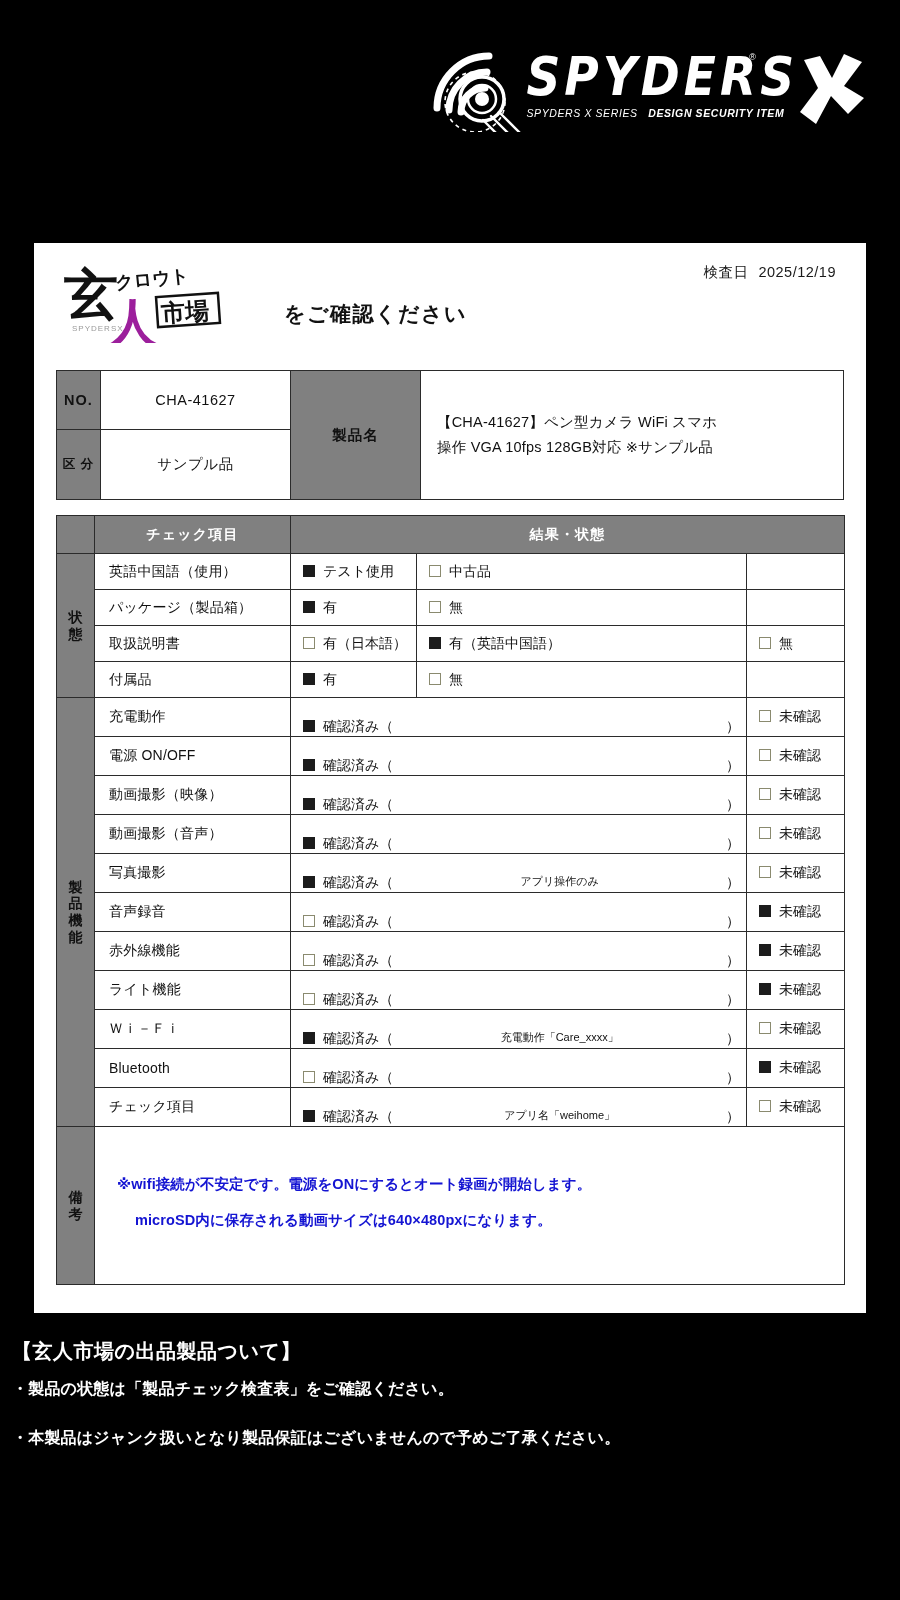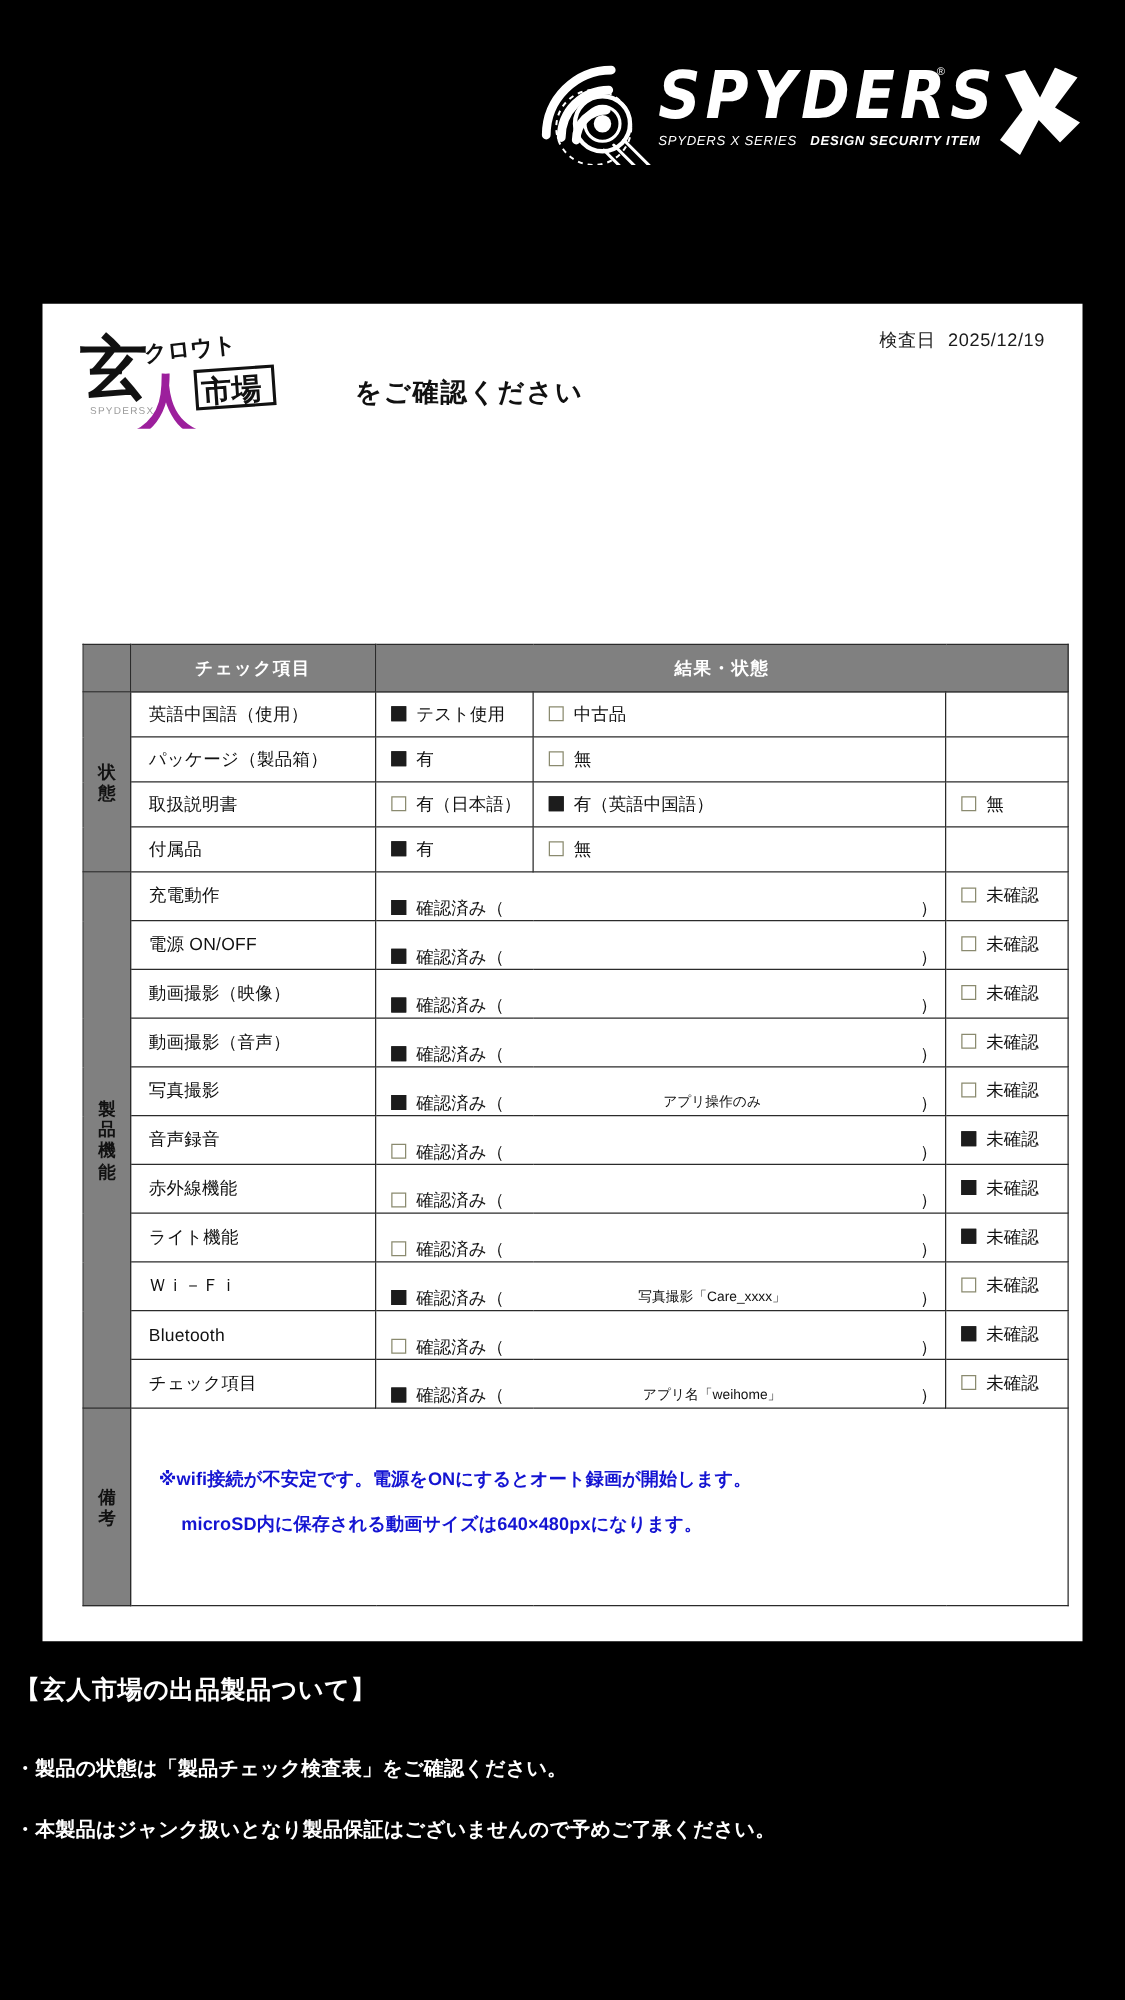--- a/index.html
+++ b/index.html
@@ -84,21 +84,21 @@
   .p-no  { width: 44px; }
   .p-val { width: 190px; text-align: center; font-size: 16.5px; letter-spacing: 0.5px; }
   .p-nm  { width: 130px; font-size: 14px; }
   .p-desc{
     padding: 8px 16px; font-size: 15.5px; line-height: 1.75;
     letter-spacing: 0.2px;
   }
 
   
   .ctable {
-    position: absolute; left: 32px; top: 272px;
+    position: absolute; left: 22px; top: 272px;
     width: 788px;
     border-collapse: collapse;
     table-layout: fixed;
     padding-left: 11px;
   }
   .ctable td, .ctable th {
     border: 1px solid #2b2b2b;
     font-size: 14px; color: #111;
     vertical-align: middle;
   }
@@ -150,21 +150,21 @@
   .remark-line {
     color: #1414d2; font-weight: 700; font-size: 14.5px;
     line-height: 1.1; margin-bottom: 20px; letter-spacing: 0.1px;
   }
   .remark-line.indent { padding-left: 18px; }
 
   
   .footer { position: absolute; left: 12px; top: 1338px; width: 880px; color: #fff; }
   .footer h2 {
     font-size: 20px; font-weight: 700; letter-spacing: 0.5px;
-    margin-bottom: 40px;
+    margin-bottom: 14px;
   }
   .footer p {
     font-size: 16px; font-weight: 700; letter-spacing: 0.2px;
     margin-bottom: 28px;
   }
 </style>
 </head>
 <body>
 
 <div class="brandbar">
@@ -221,20 +221,40 @@
       </svg>
     </div>
 
     <div class="doc-title">をご確認ください</div>
 
     <div class="inspect-date">
       <span class="dlabel">検査日</span><span>2025/12/19</span>
     </div>
   </div>
 
+  <table class="ptable">
+    <tbody>
+      <tr>
+        <td class="cell-gray p-no">NO.</td>
+        <td class="p-val">CHA-41627</td>
+        <td class="cell-gray p-nm" rowspan="2">製品名</td>
+        <td class="p-desc" rowspan="2">
+          <div>【CHA-41627】ペン型カメラ WiFi スマホ</div>
+          <div>操作 VGA 10fps 128GB対応 ※サンプル品</div>
+        </td>
+      </tr>
+      <tr>
+        <td class="cell-gray p-no vlabel">
+          <span>区</span>
+          <span>分</span>
+        </td>
+        <td class="p-val">サンプル品</td>
+      </tr>
+    </tbody>
+  </table>
 
   <table class="ctable">
     <colgroup>
       <col class="col-side">
         <col class="col-item">
         <col class="col-res1">
       <col class="col-res2">
         <col class="col-res3">
     </colgroup>
     <thead>
@@ -365,21 +385,21 @@
               <span class="tail">）</span>
             </span>
           </td>
           <td class="res-cell"><span class="cb on"></span><span class="cb-label">未確認</span></td>
         </tr>
         <tr class="rowh dotted">
           <td class="item-cell">Ｗｉ－Ｆｉ</td>
           <td class="res-cell" colspan="2">
             <span class="paren-row">
               <span class="lead"><span class="cb on"></span><span class="cb-label">確認済み（</span></span>
-              <span class="mid">写真撮影「Care_xxxx」</span>
+              <span class="mid">充電動作「Care_xxxx」</span>
               <span class="tail">）</span>
             </span>
           </td>
           <td class="res-cell"><span class="cb off"></span><span class="cb-label">未確認</span></td>
         </tr>
         <tr class="rowh dotted">
           <td class="item-cell">Bluetooth</td>
           <td class="res-cell" colspan="2">
             <span class="paren-row">
               <span class="lead"><span class="cb off"></span><span class="cb-label">確認済み（</span></span>

